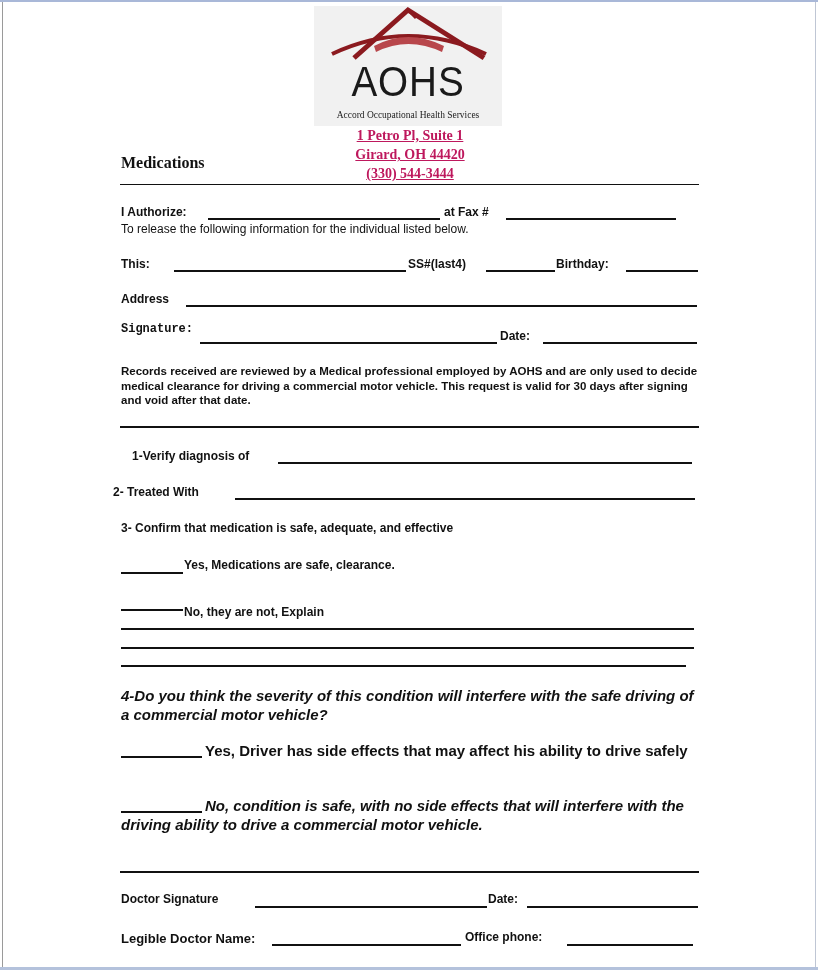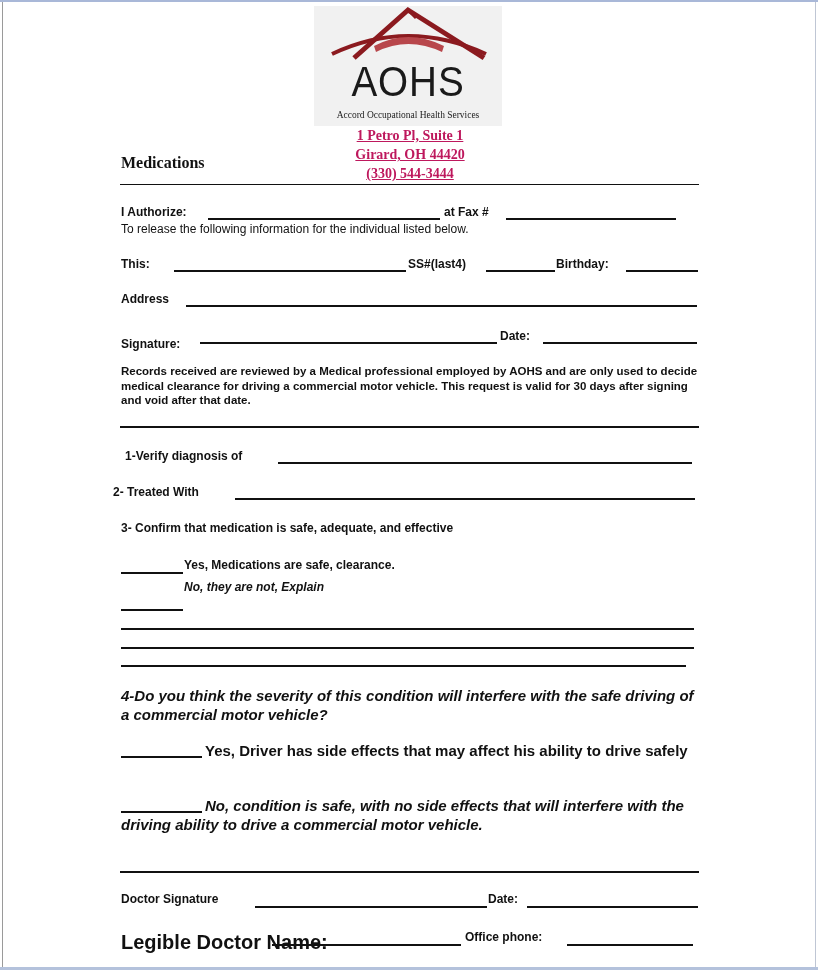--- a/index.html
+++ b/index.html
@@ -61,57 +61,57 @@
 <div class="t" style="left:121px; top:257px;">This:</div>
 <div class="line" style="left:174px; top:270px; width:232px;"></div>
 <div class="t" style="left:408px; top:257px;">SS#(last4)</div>
 <div class="line" style="left:486px; top:270px; width:69px;"></div>
 <div class="t" style="left:556px; top:257px;text-align:center;">Birthday:</div>
 <div class="line" style="left:626px; top:270px; width:72px;"></div>
 
 <div class="t" style="left:121px; top:292px;">Address</div>
 <div class="line" style="left:186px; top:305px; width:511px;"></div>
 
-<div class="t" style="left:121px; top:337px;">Signature:</div>
+<div class="t" style="left:121px; top:322px;font-family:Liberation Mono, monospace;">Signature:</div>
 <div class="line" style="left:200px; top:342px; width:297px;"></div>
 <div class="t" style="left:500px; top:329px;">Date:</div>
 <div class="line" style="left:543px; top:342px; width:154px;"></div>
 
 <div class="sb" style="left:121px; top:364px;">Records received are reviewed by a Medical professional employed by AOHS and are only used to decide medical clearance for driving a commercial motor vehicle. This request is valid for 30 days after signing and void after that date.</div>
 <div class="hr" style="left:120px; top:426px; width:579px;"></div>
 
-<div class="t" style="left:125px; top:449px;">1-Verify diagnosis of</div>
+<div class="t" style="left:132px; top:449px;">1-Verify diagnosis of</div>
 <div class="line" style="left:278px; top:462px; width:414px;"></div>
 
 <div class="t" style="left:113px; top:485px;">2- Treated With</div>
 <div class="line" style="left:235px; top:498px; width:460px;"></div>
 
 <div class="t" style="left:121px; top:521px;text-align:center;">3- Confirm that medication is safe, adequate, and effective</div>
 
 <div class="line" style="left:121px; top:572px; width:62px;"></div>
 <div class="t" style="left:184px; top:558px;">Yes, Medications are safe, clearance.</div>
 
 <div class="line" style="left:121px; top:609px; width:62px;"></div>
-<div class="t" style="left:184px; top:580px;font-style:italic;">No, they are not, Explain</div>
+<div class="t" style="left:184px; top:605px;">No, they are not, Explain</div>
 
 <div class="line" style="left:121px; top:628px; width:573px;"></div>
 <div class="line" style="left:121px; top:647px; width:573px;"></div>
 <div class="line" style="left:121px; top:665px; width:565px;"></div>
 
 <div class="para" style="left:121px; top:686px;font-style:italic;">4-Do you think the severity of this condition will interfere with the safe driving of a commercial motor vehicle?</div>
 
 <div class="line" style="left:121px; top:756px; width:81px;"></div>
 <div class="para" style="left:121px; top:741px; text-indent:84px;">Yes, Driver has side effects that may affect his ability to drive safely</div>
 
 <div class="line" style="left:121px; top:811px; width:81px;"></div>
 <div class="para" style="left:121px; top:796px; text-indent:84px; width:580px;font-style:italic;">No, condition is safe, with no side effects that will interfere with the driving ability to drive a commercial motor vehicle.</div>
 
 <div class="hr" style="left:120px; top:871px; width:579px;"></div>
 
 <div class="t" style="left:121px; top:892px;">Doctor Signature</div>
 <div class="line" style="left:255px; top:906px; width:232px;"></div>
 <div class="t" style="left:488px; top:892px;">Date:</div>
 <div class="line" style="left:527px; top:906px; width:171px;"></div>
 
-<div class="t" style="left:121px; top:931px; font-size:20px;">Legible Doctor Name:</div>
+<div class="t" style="left:121px; top:931px; font-size:13px;">Legible Doctor Name:</div>
 <div class="line" style="left:272px; top:944px; width:189px;"></div>
 <div class="t" style="left:465px; top:930px;">Office phone:</div>
 <div class="line" style="left:567px; top:944px; width:126px;"></div>
 
 </body></html>

